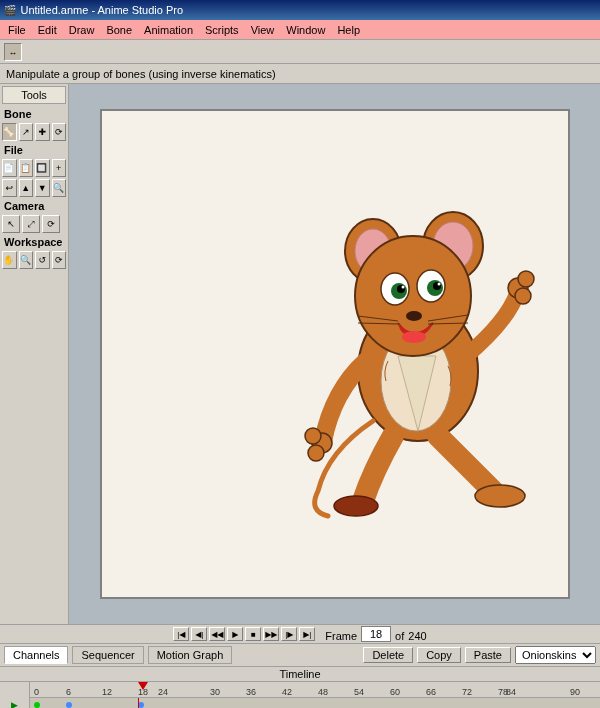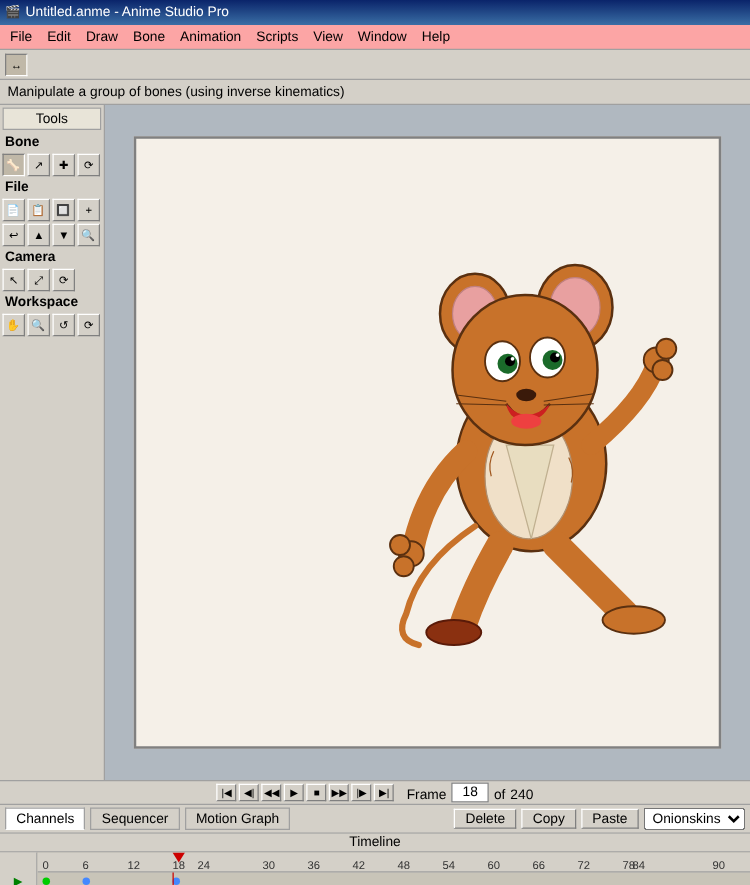--- a/index.html
+++ b/index.html
@@ -54,21 +54,21 @@
     }
 
     
     #main-layout {
       display: flex;
       height: 540px;
     }
 
     
     #left-panel {
-      width: 84px;
+      width: 69px;
       background: #d4d0c8;
       border-right: 1px solid #a0a0a0;
       display: flex;
       flex-direction: column;
     }
 
     .panel-section-label {
       font-size: 11px;
       font-weight: bold;
       padding: 2px 4px;

